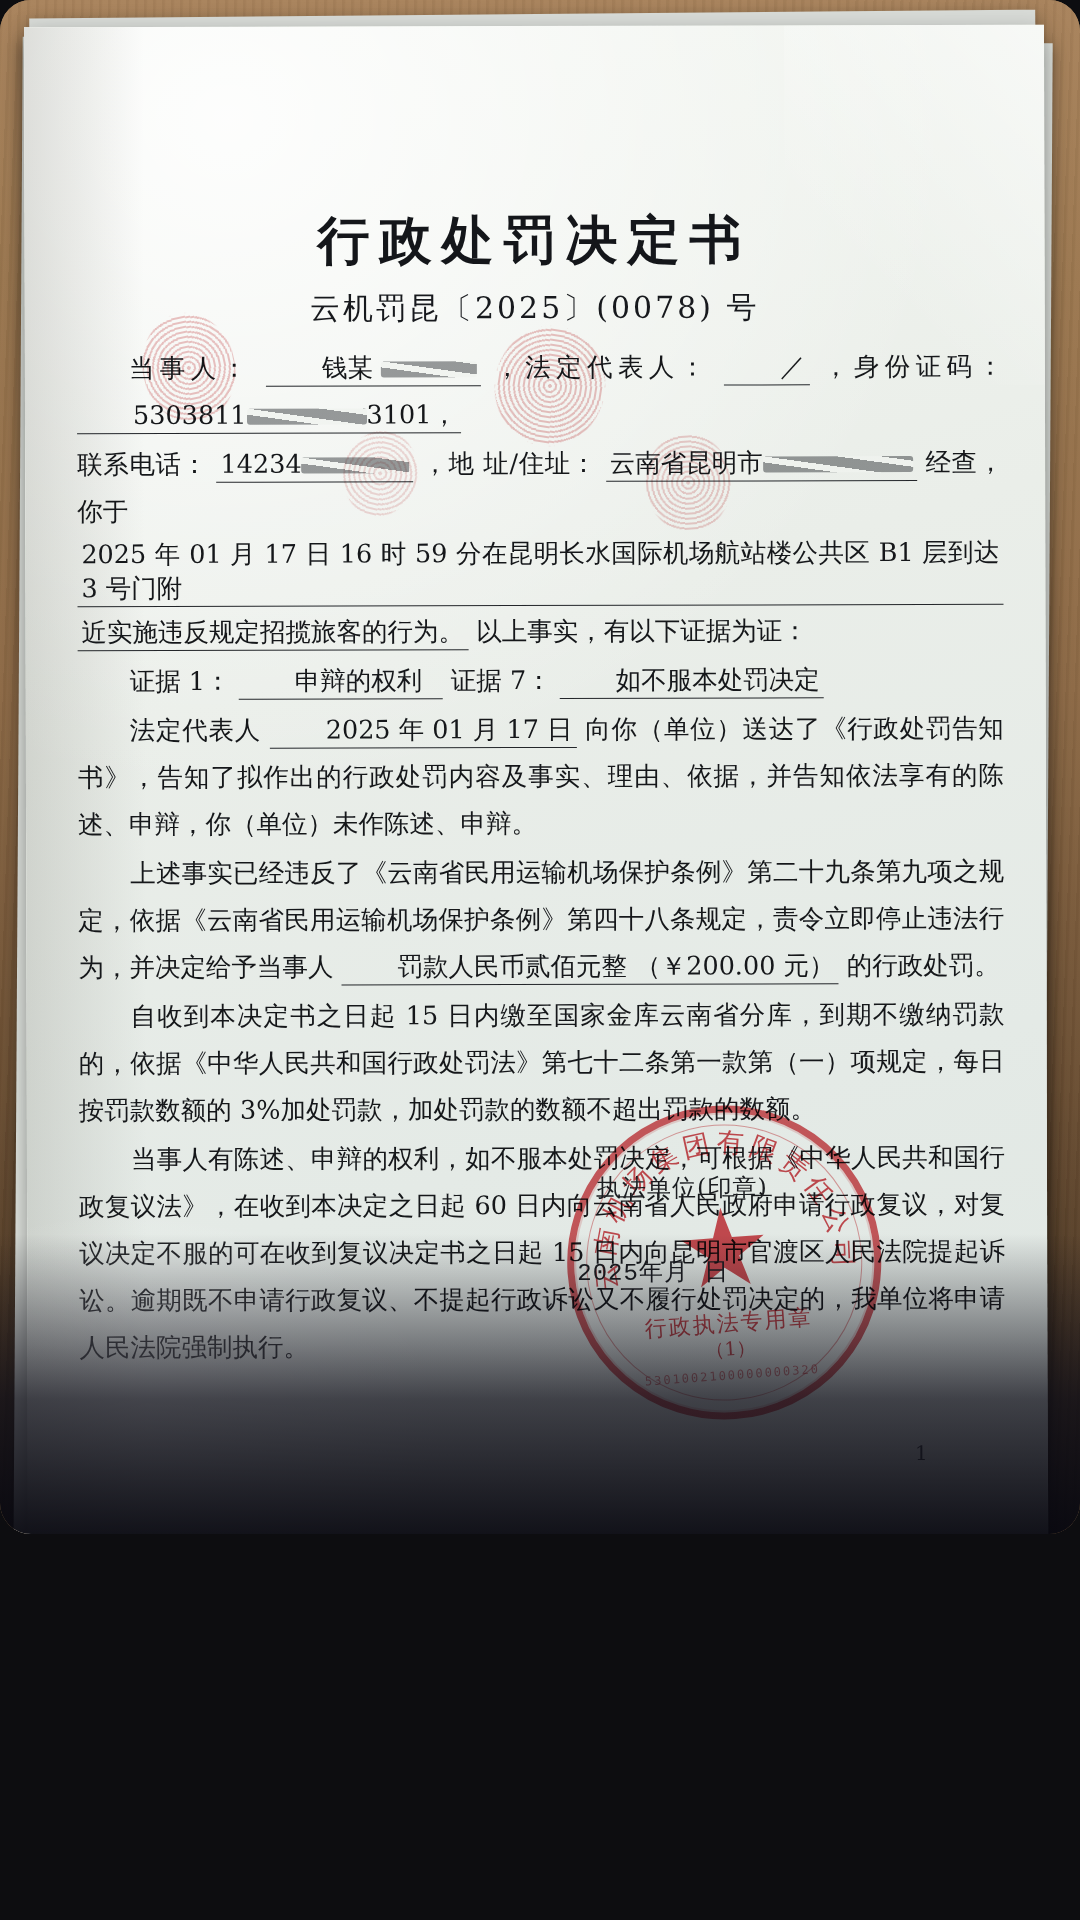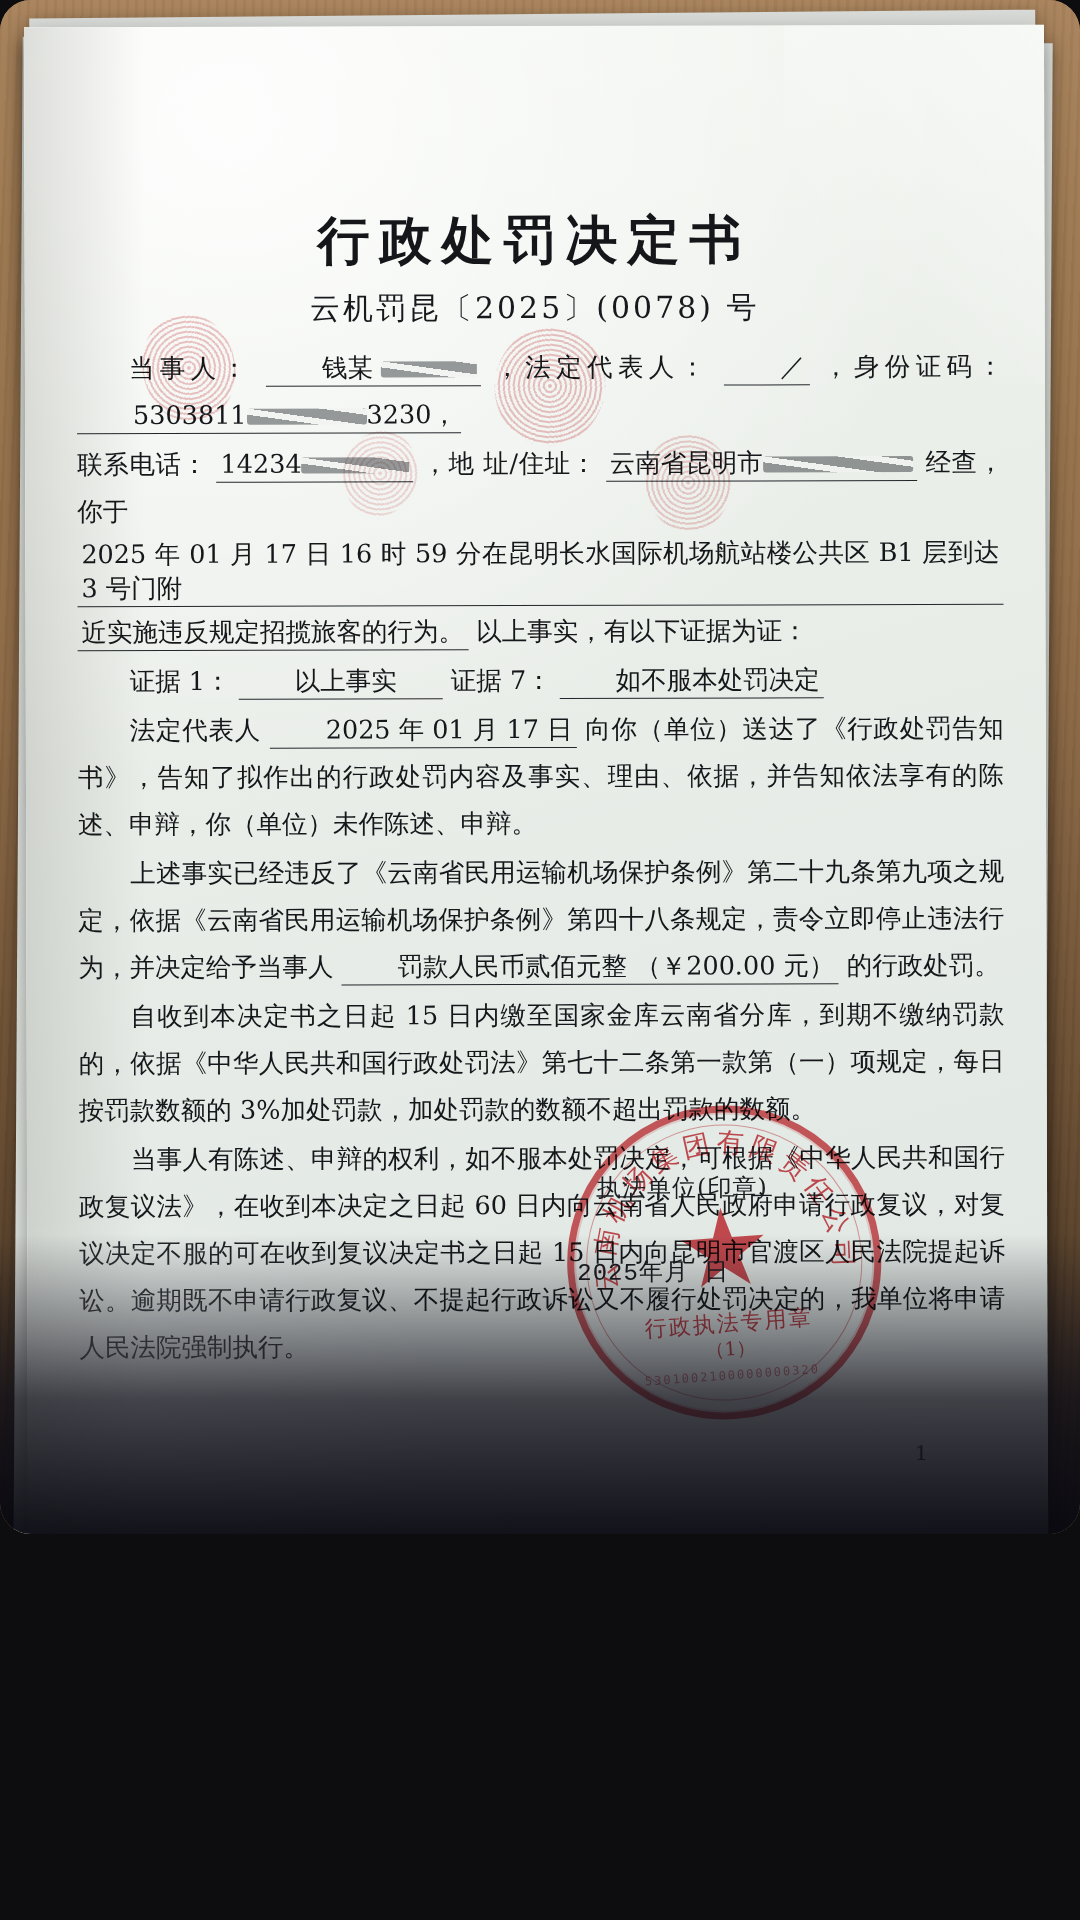--- a/index.html
+++ b/index.html
@@ -301,21 +301,21 @@
         <div class="p indent">
           <span>当事人：</span>
           <span class="u">
             <span>钱某</span>
             <span class="scribble" style="width:96px"></span>
           </span>
           <span>，法定代表人：</span>
           <span class="u" style="min-width:58px;text-align:center">／</span>
           <span>，身份证码：</span>
           <span class="u">
-            <span>5303811</span><span class="scribble" style="width:120px"></span><span>3230，</span>
+            <span>5303811</span><span class="scribble" style="width:120px"></span><span>3101，</span>
           </span>
         </div>
 
         <div class="p">
           <span>联系电话：</span>
           <span class="u">
             <span>14234</span><span class="scribble" style="width:108px"></span>
           </span>
           <span>，地  址/住址：</span>
           <span class="u">
@@ -327,21 +327,21 @@
         <div class="p">
           <span class="u" style="display:block">2025 年 01 月 17 日 16 时 59 分在昆明长水国际机场航站楼公共区 B1 层到达 3 号门附</span>
         </div>
         <div class="p">
           <span class="u">近实施违反规定招揽旅客的行为。</span>
           <span>以上事实，有以下证据为证：</span>
         </div>
 
         <div class="p indent evidence-row">
           <span class="lbl">证据 1：</span>
-          <span class="u" style="min-width:196px">以上事实</span>
+          <span class="u" style="min-width:196px">申辩的权利</span>
           <span class="lbl">证据 7：</span>
           <span class="u" style="min-width:246px">如不服本处罚决定</span>
         </div>
 
         <div class="p indent">
           <span>法定代表人</span>
           <span class="u">2025 年 01 月 17 日</span>
           <span>向你（单位）送达了《行政处罚告知书》，告知了拟作出的行政处罚内容及事实、理由、依据，并告知依法享有的陈述、申辩，你（单位）未作陈述、申辩。</span>
         </div>
 

